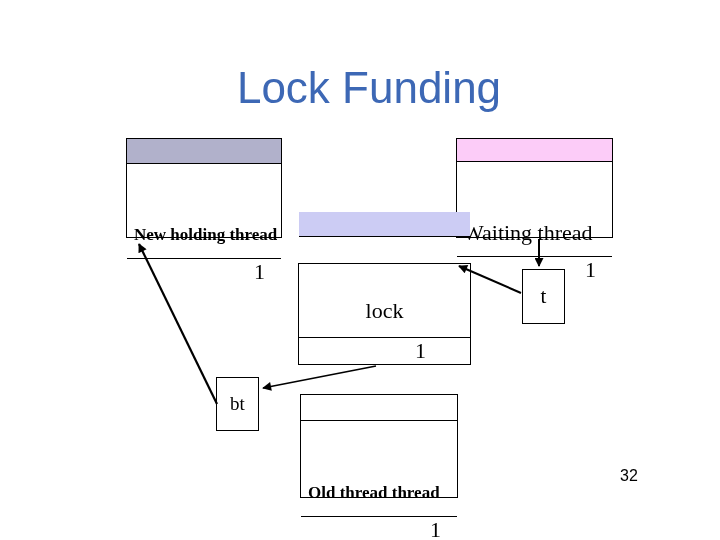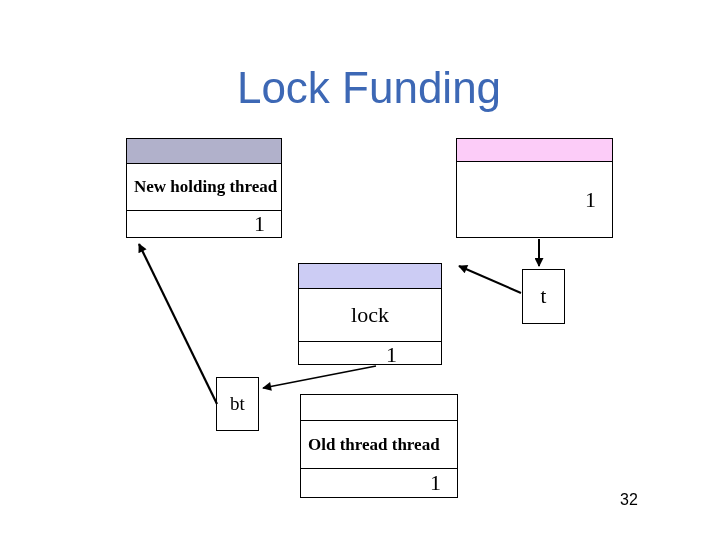--- a/index.html
+++ b/index.html
@@ -12,58 +12,59 @@
     text-align:center;font-family:"Liberation Sans",sans-serif;
     font-weight:400;font-size:44px;line-height:1.2;color:var(--title-blue,#3d68b5);
   }
   .tbox{
     position:absolute;border:1px solid #000;background:#fff;
     display:flex;flex-direction:column;box-sizing:border-box;
   }
   .tbox .hdr{border-bottom:1px solid #000;flex:0 0 auto;}
   .tbox .mid{
     border-bottom:1px solid #000;flex:0 0 auto;
-    display:flex;align-items:center;
+    display:flex;align-items:center;margin-top:48px;
   }
   .tbox .val{
     flex:1 1 auto;display:flex;align-items:center;justify-content:flex-end;
     font-size:22px;padding-right:16px;
   }
   .small-label{font-size:17px;font-weight:bold;padding-left:7px;}
   .big-label{font-size:22px;padding-left:6px;}
   .center-label{justify-content:center;padding-left:0;}
   .mini{
     position:absolute;border:1px solid #000;background:#fff;
     display:flex;align-items:center;justify-content:center;box-sizing:border-box;
   }
   .pagenum{
-    position:absolute;left:620px;top:491px;
+    position:absolute;left:620px;top:467px;
     font-family:"Liberation Sans",sans-serif;font-size:16px;color:#000;
   }
   svg.overlay{position:absolute;left:0;top:0;pointer-events:none;}
 </style>
 </head>
 <body>
 
 <div class="slide">
 
   <h1 class="title">Lock Funding</h1>
 
   <div class="tbox" style="left:126px;top:138px;width:156px;height:100px;">
     <div class="hdr" style="height:24px;background:var(--new-header,#b1b1cb);"></div>
     <div class="mid small-label" style="height:46px;">New holding thread</div>
     <div class="val">1</div>
   </div>
 
   <div class="tbox" style="left:456px;top:138px;width:157px;height:100px;">
     <div class="hdr" style="height:22px;background:var(--waiting-header,#fcccf8);"></div>
+    <div class="mid big-label" style="height:46px;">Waiting thread</div>
     <div class="val">1</div>
   </div>
 
-  <div class="tbox" style="left:298px;top:263px;width:144px;height:102px;">
+  <div class="tbox" style="left:298px;top:263px;width:173px;height:102px;justify-content:flex-end;">
     <div class="hdr" style="height:24px;background:var(--lock-header,#ccccf4);"></div>
     <div class="mid big-label center-label" style="height:52px;">lock</div>
     <div class="val" style="padding-right:44px;">1</div>
   </div>
 
   <div class="tbox" style="left:300px;top:394px;width:158px;height:104px;">
     <div class="hdr" style="height:25px;background:var(--old-header,#ffffff);"></div>
     <div class="mid small-label" style="height:47px;">Old thread thread</div>
     <div class="val">1</div>
   </div>

